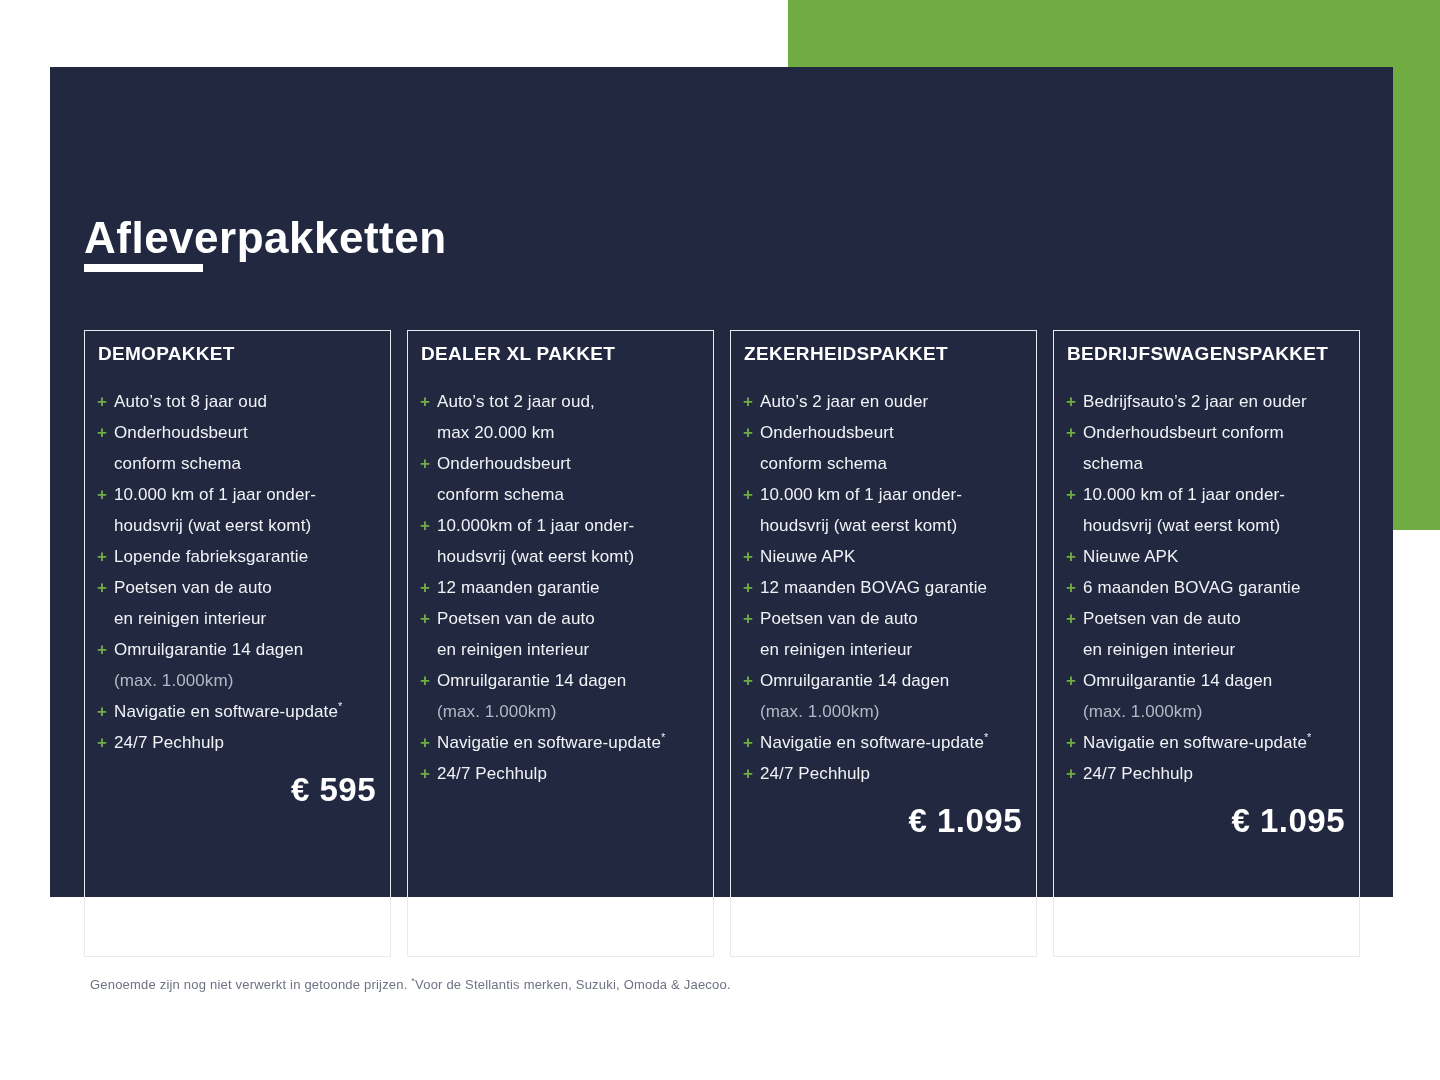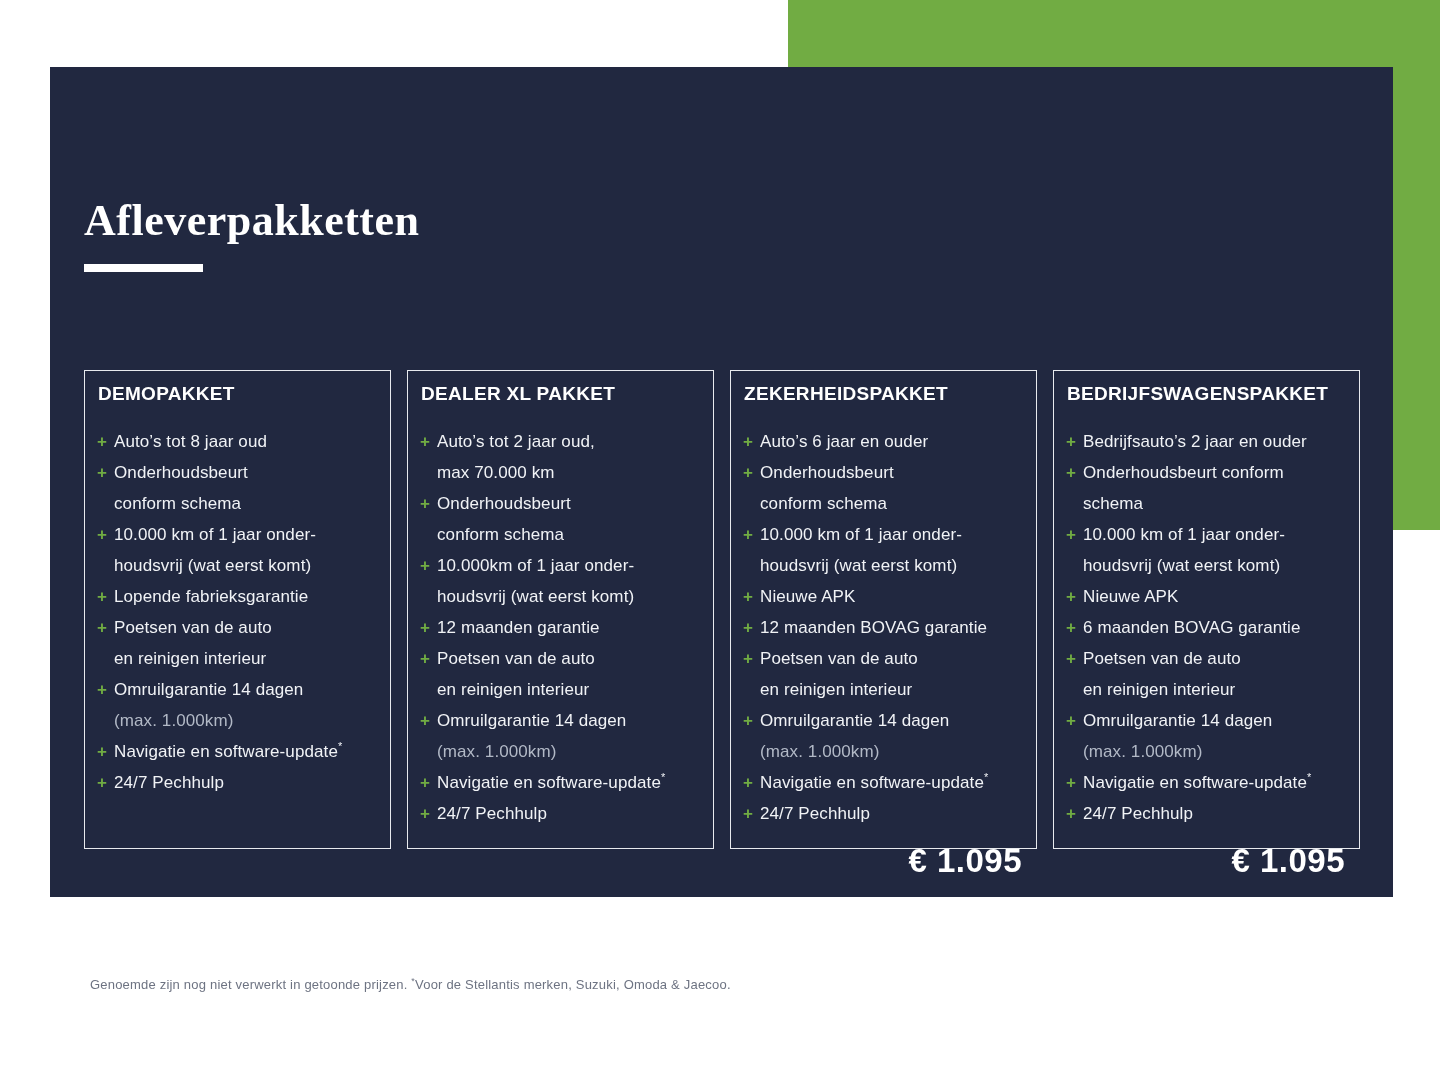--- a/index.html
+++ b/index.html
@@ -5,30 +5,29 @@
   html,body{margin:0;padding:0;}
   body{
     width:1440px;height:1080px;position:relative;overflow:hidden;
     background:#ffffff;
     font-family:"Liberation Sans","DejaVu Sans",sans-serif;
     --navy:#212840;--green:#71AC43;--white:#F1F3F6;--muted:#B2B9C6;--foot:#6D7382;
   }
   .green-block{position:absolute;left:788px;top:0;width:652px;height:530px;background:var(--green);}
   .panel{position:absolute;left:50px;top:67px;width:1343px;height:830px;background:var(--navy);}
   .page-title{
-    position:absolute;left:34px;top:99px;
-    font-size:44px;font-weight:bold;color:#ffffff;letter-spacing:0.5px;font-family:Liberation Serif, serif;
+    position:absolute;left:34px;top:117px;
+    font-size:44px;font-weight:bold;color:#ffffff;letter-spacing:0.5px;
   }
   .title-underline{position:absolute;left:34px;top:197px;width:119px;height:8px;background:#ffffff;}
   .cards-row{position:absolute;left:34px;top:263px;display:flex;gap:16px;}
   .card{
-    width:307px;height:479px;box-sizing:border-box;
+    width:307px;height:627px;box-sizing:border-box;
     border:1px solid #E8EAEE;
     padding:12px 14px 0 13px;
-    margin-top:40px;
   }
   .card-title{
     font-size:19px;font-weight:bold;color:#ffffff;letter-spacing:0.3px;
     margin:0 0 21px 0;white-space:nowrap;
   }
   .feature{margin:0;}
   .fline{
     position:relative;padding-left:16px;line-height:31px;
     font-size:17px;color:var(--white);letter-spacing:0.1px;white-space:nowrap;
   }
@@ -81,28 +80,29 @@
             <div class="fline"><span class="plus">+</span><span>Omruilgarantie 14 dagen</span></div>
             <div class="fline muted"><span>(max. 1.000km)</span></div>
           </div>
           <div class="feature">
             <div class="fline"><span class="plus">+</span><span>Navigatie en software-update</span><sup>*</sup></div>
           </div>
           <div class="feature">
             <div class="fline"><span class="plus">+</span><span>24/7 Pechhulp</span></div>
           </div>
         </div>
+    <div class="price">€ 595</div>
   </div>
 
   <div class="card">
     <div class="card-title">DEALER XL PAKKET</div>
     <div class="feature-list">
           <div class="feature">
             <div class="fline"><span class="plus">+</span><span>Auto’s tot 2 jaar oud,</span></div>
-            <div class="fline"><span>max 70.000 km</span></div>
+            <div class="fline"><span>max 20.000 km</span></div>
           </div>
           <div class="feature">
             <div class="fline"><span class="plus">+</span><span>Onderhoudsbeurt</span></div>
             <div class="fline"><span>conform schema</span></div>
           </div>
           <div class="feature">
             <div class="fline"><span class="plus">+</span><span>10.000km of 1 jaar onder-</span></div>
             <div class="fline"><span>houdsvrij (wat eerst komt)</span></div>
           </div>
           <div class="feature">
@@ -122,21 +122,21 @@
           <div class="feature">
             <div class="fline"><span class="plus">+</span><span>24/7 Pechhulp</span></div>
           </div>
         </div>
   </div>
 
   <div class="card">
     <div class="card-title">ZEKERHEIDSPAKKET</div>
     <div class="feature-list">
           <div class="feature">
-            <div class="fline"><span class="plus">+</span><span>Auto’s 6 jaar en ouder</span></div>
+            <div class="fline"><span class="plus">+</span><span>Auto’s 2 jaar en ouder</span></div>
           </div>
           <div class="feature">
             <div class="fline"><span class="plus">+</span><span>Onderhoudsbeurt</span></div>
             <div class="fline"><span>conform schema</span></div>
           </div>
           <div class="feature">
             <div class="fline"><span class="plus">+</span><span>10.000 km of 1 jaar onder-</span></div>
             <div class="fline"><span>houdsvrij (wat eerst komt)</span></div>
           </div>
           <div class="feature">

